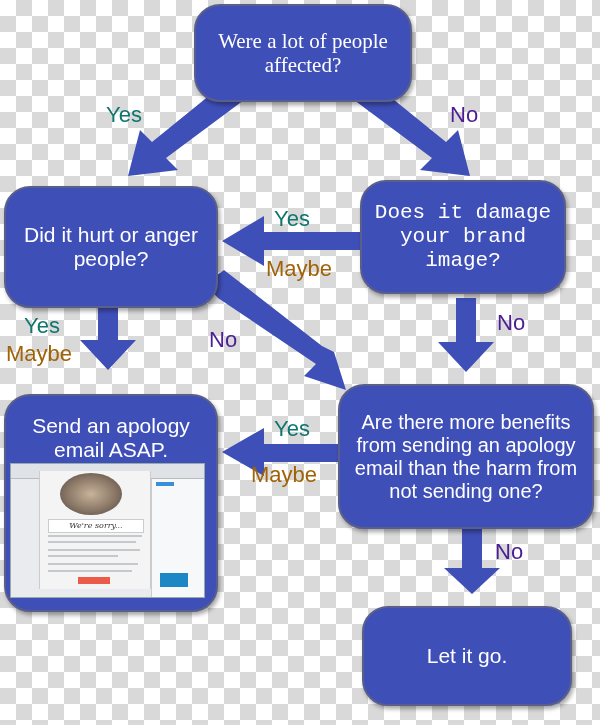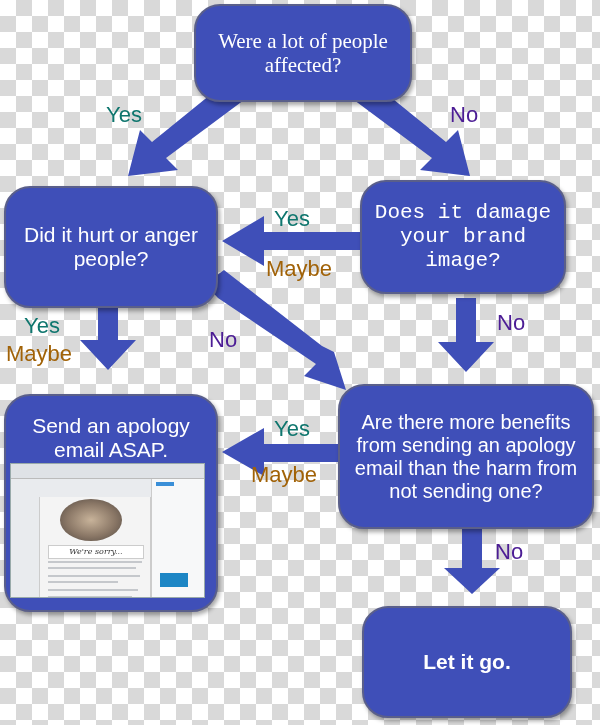--- a/index.html
+++ b/index.html
@@ -23,21 +23,21 @@
   .lbl { position:absolute; font-size:22px; line-height:24px; }
   .yes { color:#0f766e; }
   .no { color:#4c1d95; }
   .maybe { color:#a16207; }
   svg.arrows { position:absolute; left:0; top:0; }
   .shot {
     position:absolute; left:10px; top:463px; width:195px; height:135px;
     background:#e9ebee; border:1px solid #9aa; box-sizing:border-box; overflow:hidden;
   }
   .shot .bar { position:absolute; left:0; top:0; right:0; height:14px; background:#dfe2e6; border-bottom:1px solid #bbb; }
-  .shot .canvas { position:absolute; left:28px; top:33px; width:110px; height:118px; background:#f4f4f4; border-left:1px solid #ccc; border-right:1px solid #ccc; }
+  .shot .canvas { position:absolute; left:28px; top:7px; width:110px; height:118px; background:#f4f4f4; border-left:1px solid #ccc; border-right:1px solid #ccc; }
   .shot .photo { position:absolute; left:20px; top:2px; width:62px; height:42px; border-radius:50%; background:radial-gradient(ellipse at center, #c8b39a 0%, #8a7766 55%, #4d443e 100%); }
   .shot .title { position:absolute; left:8px; top:48px; width:94px; height:12px; background:#fff; border:1px solid #ccc; font-family:"DejaVu Serif", serif; font-style:italic; font-size:8px; line-height:12px; text-align:center; color:#333; }
   .shot .line { position:absolute; left:8px; height:2px; background:#c5c8cc; }
   .shot .btn { position:absolute; left:38px; top:106px; width:32px; height:7px; background:#ec5a4a; }
   .shot .panel { position:absolute; left:140px; top:15px; width:55px; height:118px; background:#f7f8f9; border-left:1px solid #ccc; }
   .shot .blue { position:absolute; left:8px; top:94px; width:28px; height:14px; background:#1d86c5; }
   .shot .tab { position:absolute; left:4px; top:3px; width:18px; height:4px; background:#3a8fd8; }
 </style>
 </head>
 <body>
@@ -95,21 +95,21 @@
   <div class="panel">
     <div class="tab"></div>
     <div class="blue"></div>
   </div>
 </div>
 
 <div class="node" style="left:338px;top:384px;width:256px;height:145px;font-size:20px;line-height:23px;">
   <span>Are there more benefits from sending an apology email than the harm from not sending one?</span>
 </div>
 
-<div class="node" style="left:362px;top:606px;width:210px;height:112px;font-weight:bold;">
+<div class="node" style="left:362px;top:606px;width:210px;height:100px;">
   <span>Let it go.</span>
 </div>
 
 <div class="lbl yes" style="left:106px;top:103px;">Yes</div>
 <div class="lbl no" style="left:450px;top:103px;">No</div>
 <div class="lbl yes" style="left:274px;top:207px;">Yes</div>
 <div class="lbl maybe" style="left:266px;top:257px;">Maybe</div>
 <div class="lbl yes" style="left:24px;top:314px;">Yes</div>
 <div class="lbl maybe" style="left:6px;top:342px;">Maybe</div>
 <div class="lbl no" style="left:209px;top:328px;">No</div>

